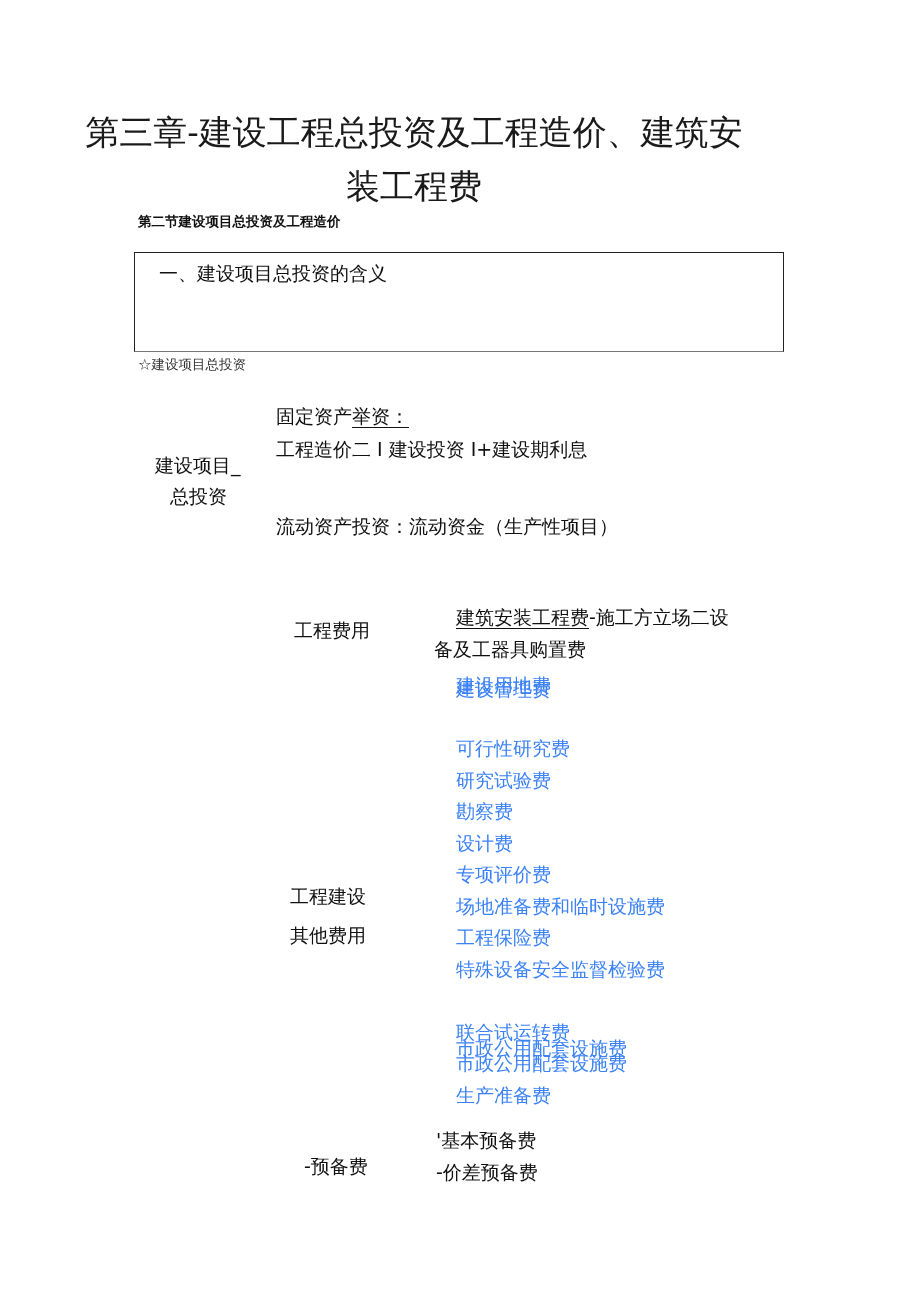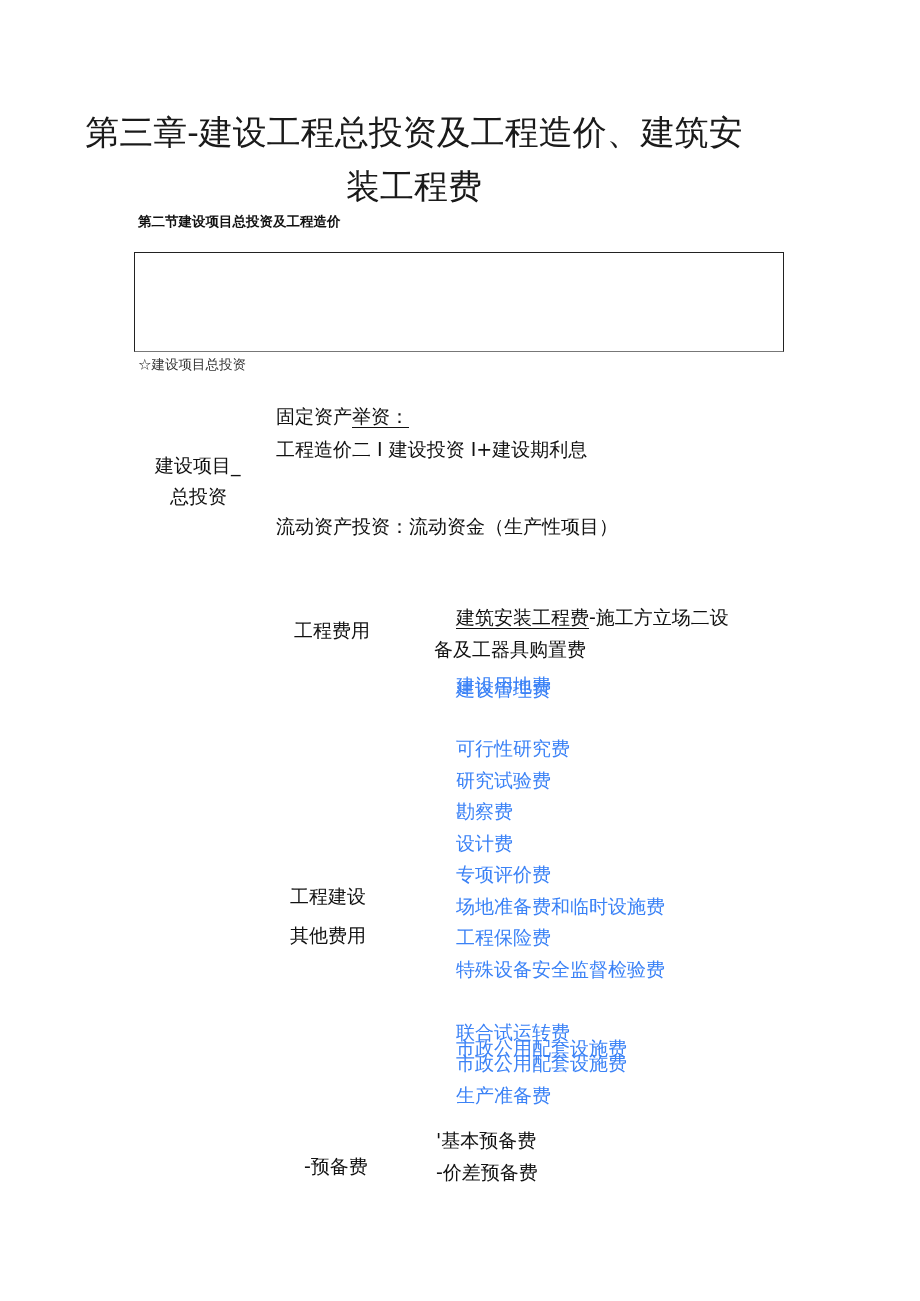--- a/index.html
+++ b/index.html
@@ -76,20 +76,21 @@
   </style>
 </head>
 <body>
 
 <div class="chapter-title" style="top:106px;">第三章-建设工程总投资及工程造价、建筑安</div>
 <div class="chapter-title" style="top:160px;">装工程费</div>
 
 <div class="abs section-heading" style="left:138px; top:213px;">第二节建设项目总投资及工程造价</div>
 
 <div class="outline-box">
+  <div class="outline-item" style="top:8px;">一、建设项目总投资的含义</div>
 </div>
 
 <div class="abs star-note" style="left:138px; top:356px;">☆建设项目总投资</div>
 
 <div class="abs body-text" style="left:155px; top:453px;">建设项目_</div>
 <div class="abs body-text" style="left:170px; top:484px;">总投资</div>
 
 <div class="abs body-text" style="left:276px; top:404px;">
   <span>固定资产</span><span class="underline">举资：</span>
 </div>

